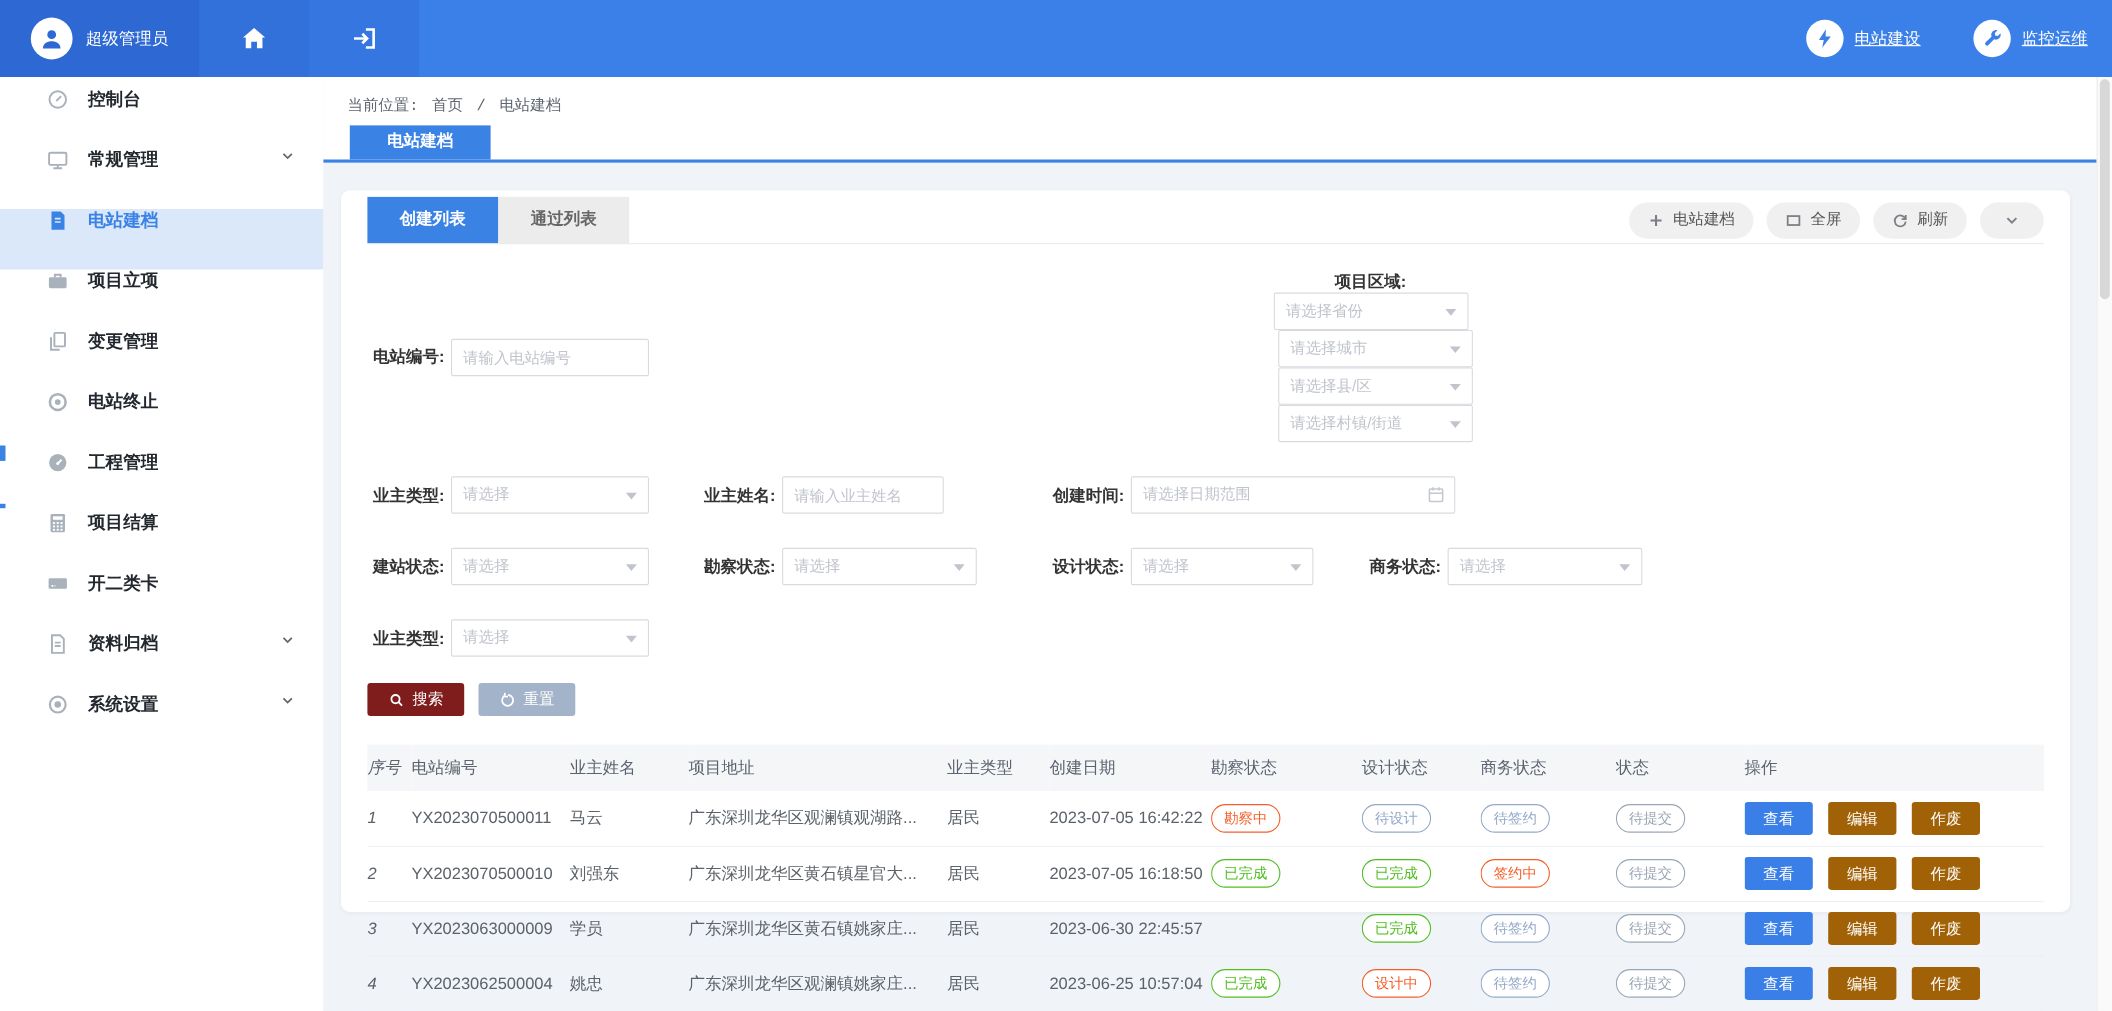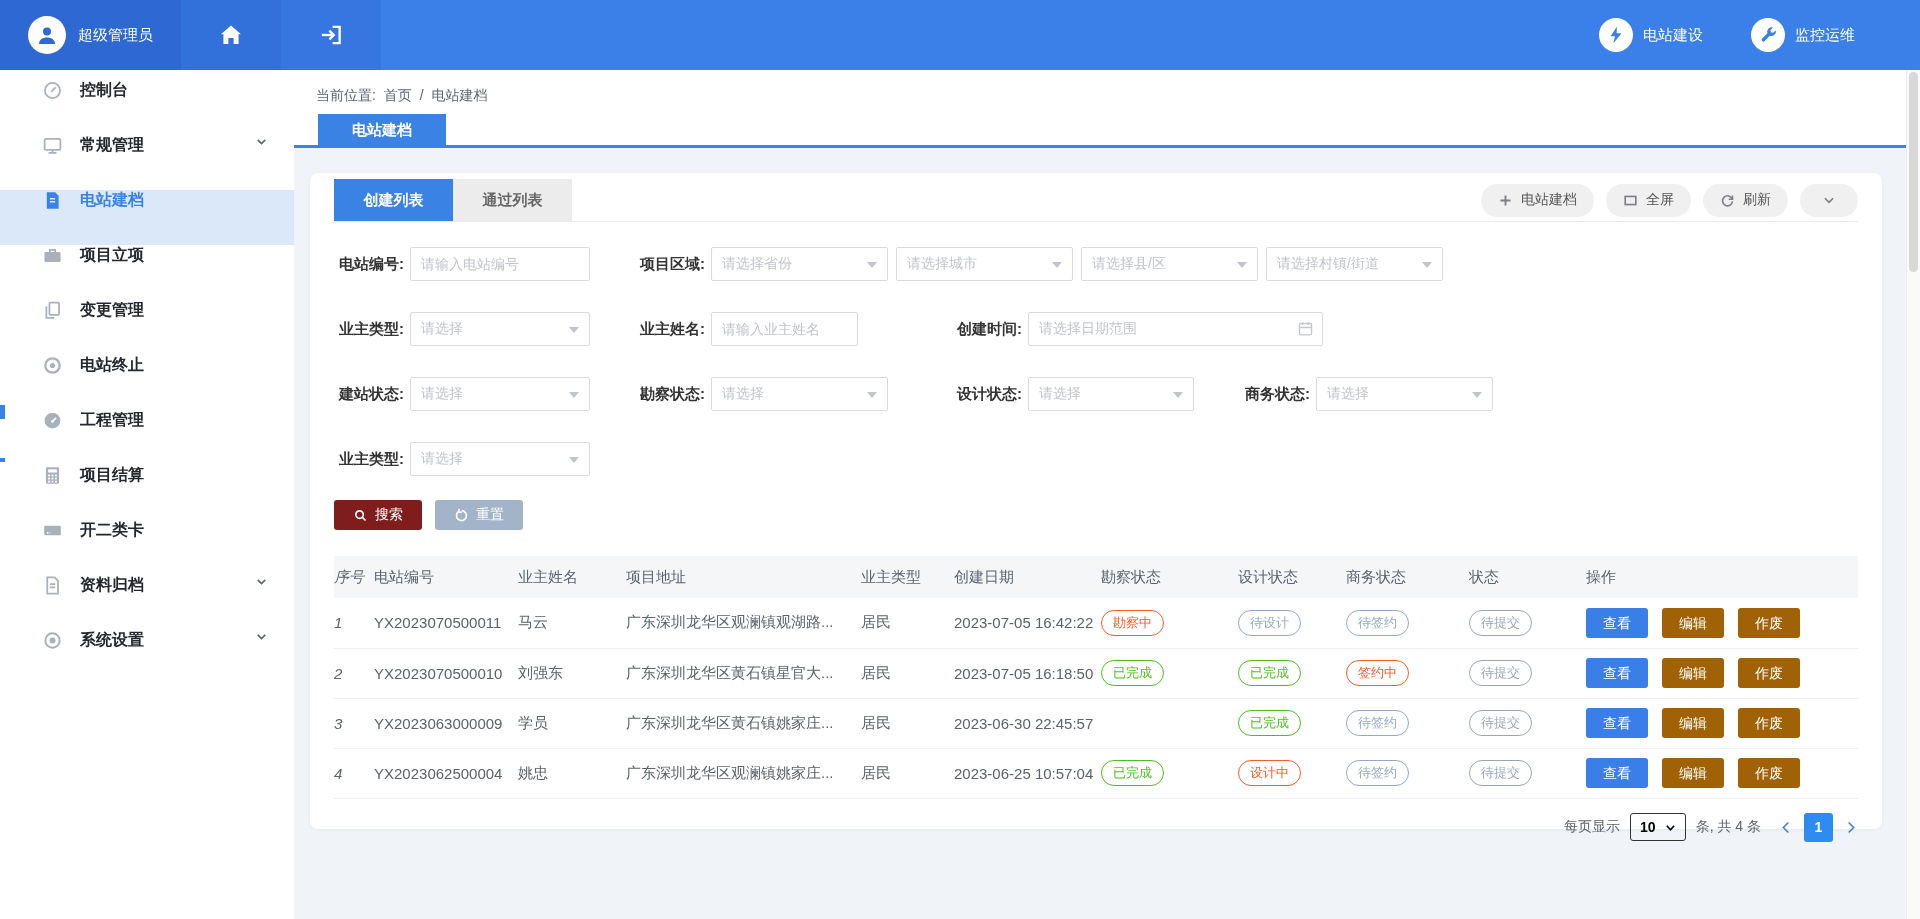--- a/index.html
+++ b/index.html
@@ -13,37 +13,37 @@
   .logo-txt .t1 { font-size:23px; font-weight:bold; letter-spacing:3px; line-height:26px; }
   .logo-txt .t2 { font-size:10px; letter-spacing:2px; opacity:.95; }
   .hdr-divider { width:1px; height:30px; background:rgba(255,255,255,.75); margin:auto 14px; }
   .hdr-portal { display:flex; align-items:center; font-size:17px; letter-spacing:1px; }
   .hdr-seg { display:flex; align-items:center; justify-content:center; cursor:pointer; }
   .seg-user { background:#2d68d3; padding:0 28px; gap:12px; font-size:15px; }
   .seg-home { background:#3270da; width:100px; }
   .seg-exit { background:#3576e0; width:100px; }
   .avatar { width:38px; height:38px; border-radius:50%; background:#fff; display:flex; align-items:center; justify-content:center; }
   .hdr-spacer { flex:1; }
-  .hdr-right { display:flex; align-items:center; gap:48px; padding-right:65px; }
+  .hdr-right { display:flex; align-items:center; gap:48px; padding-right:22px;text-decoration:underline; }
   .hdr-action { display:flex; align-items:center; gap:10px; font-size:15px; cursor:pointer; }
   .wcircle { width:34px; height:34px; border-radius:50%; background:#fff; display:flex; align-items:center; justify-content:center; }
 
   
   .app { display:flex; height:849px; }
   .sidebar { width:294px; background:#fff; position:relative; flex:none; padding-top:10px; }
   .side-item { height:55px; display:flex; align-items:flex-start; padding-left:42px; font-size:16px;
     font-weight:bold; color:#23282f; cursor:pointer; position:relative; }
   .side-item .sicon { width:21px; height:21px; margin-right:17px; color:#a9b1bb; flex:none; }
   .side-item.active { background:#dbe8fa; color:#3a82e4; }
   .side-item.active .sicon { color:#3a82e4; }
   .side-chev { position:absolute; right:26px; width:13px; height:13px; color:#5f6670; }
   .edge-mark { position:absolute; left:0; background:#3a82e4; width:5px; }
 
   .main { flex:1; display:flex; flex-direction:column; position:relative; }
-  .topwhite { background:#fff; border-bottom:3px solid #3a82e4; }
+  .topwhite { background:#fff; border-bottom:3px solid #3a82e4;font-family:Liberation Mono, monospace; }
   .crumb { padding:17px 0 9px 22px; font-size:14px; color:#5f6670; }
   .crumb span { margin-right:4px; }
   .page-tab { display:inline-block; margin-left:24px; background:#3a82e4; color:#fff;
     height:31px; line-height:31px; padding:0 34px; font-size:15px; font-weight:bold; cursor:pointer; }
   .content { flex:1; padding:25px 38px 0 16px; background:#f0f3f8; }
   .card { background:#fff; border-radius:8px; height:656px; padding:6px 24px 0;
     box-shadow:0 1px 4px rgba(0,0,0,.05); }
 
   
   .card-top { display:flex; align-items:center; }
@@ -53,21 +53,21 @@
   .toolbar { margin-left:auto; display:flex; gap:12px; align-items:center; }
   .pill { background:#f0f0f0; border-radius:17px; height:33px; padding:0 17px; display:flex;
     align-items:center; gap:8px; color:#555; font-size:14px; cursor:pointer; }
   .pill svg { color:#7b7f87; }
   .tabline { height:1px; background:#e9eaee; }
 
   
   .filters { display:grid; grid-template-columns:301px 317px 288px 1fr; row-gap:31px;
     margin-top:25px; font-size:15px; }
   .fgroup { display:flex; align-items:center; }
-  .span3 { grid-column:2 / 5; }
+  .span3 { grid-column:2 / 5;flex-direction:column; }
   .span2 { grid-column:3 / 5; }
   .flabel { width:76px; flex:none; text-align:right; padding-right:6px; color:#333; font-weight:bold; white-space:nowrap; }
   .ctrl { height:34px; border:1px solid #d7dbe0; border-radius:2px; background:#fff;
     display:flex; align-items:center; padding:0 10px; color:#c0c4cc; font-size:14px;
     position:relative; cursor:pointer; }
   .ctrl.sel { padding-right:26px; }
   .ctrl.sel::after { content:""; position:absolute; right:10px; top:14px;
     border:5px solid transparent; border-top:6px solid #c0c4cc; }
   input.ctrl { cursor:text; color:#555; }
   input.ctrl::placeholder { color:#c0c4cc; }

